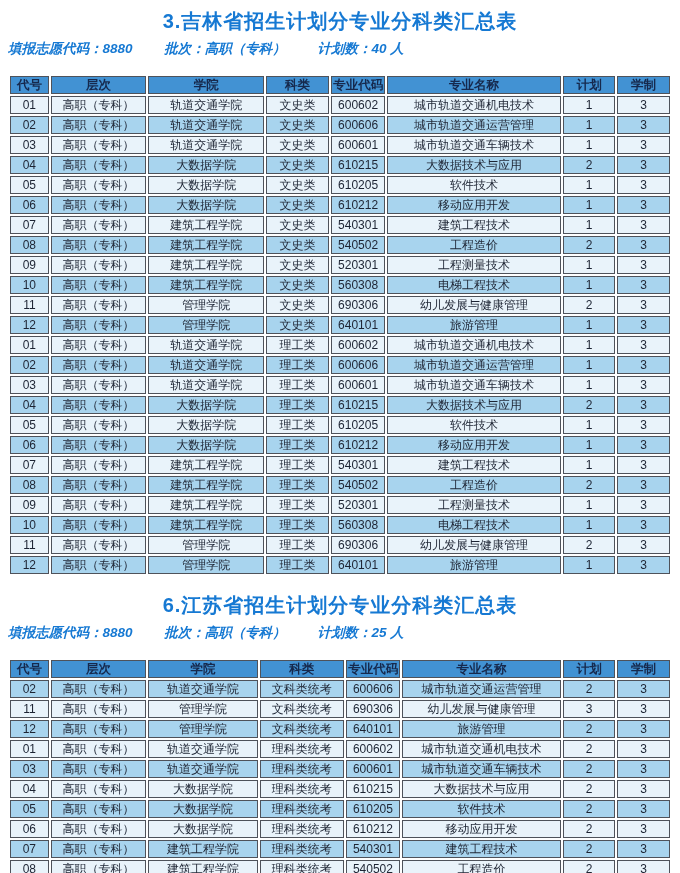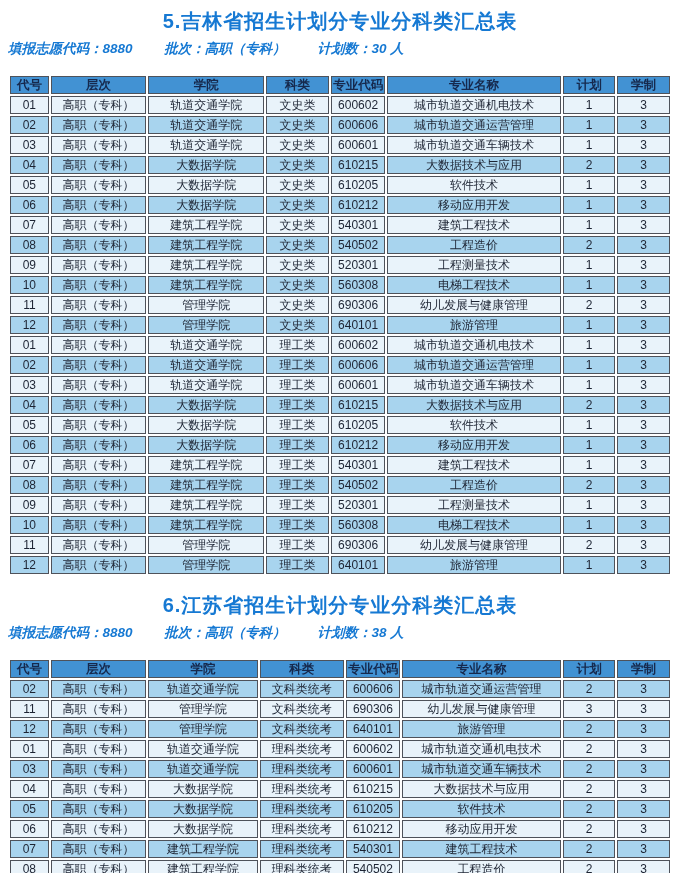--- a/index.html
+++ b/index.html
@@ -53,25 +53,25 @@
   .t1 col.c7{width:8.0%}.t1 col.c8{width:8.2%}
   
   .t2 col.c1{width:6.0%}.t2 col.c2{width:14.8%}.t2 col.c3{width:16.9%}
   .t2 col.c4{width:13.1%}.t2 col.c5{width:8.3%}.t2 col.c6{width:24.7%}
   .t2 col.c7{width:8.0%}.t2 col.c8{width:8.2%}
 </style>
 </head>
 <body>
 
 <section class="table-block first">
-  <h2 class="tbl-title">5.吉林省招生计划分专业分科类汇总表</h2>
+  <h2 class="tbl-title">3.吉林省招生计划分专业分科类汇总表</h2>
   <p class="tbl-info">
     <span>填报志愿代码：8880</span>
     <span>批次：高职（专科）</span>
-    <span>计划数：30 人</span>
+    <span>计划数：40 人</span>
   </p>
   <table class="plan-table t1">
     <colgroup>
       <col class="c1">
         <col class="c2">
         <col class="c3">
         <col class="c4">
       <col class="c5">
         <col class="c6">
         <col class="c7">
@@ -332,21 +332,21 @@
         </tr>
       </tbody>
   </table>
 </section>
 
 <section class="table-block second">
   <h2 class="tbl-title">6.江苏省招生计划分专业分科类汇总表</h2>
   <p class="tbl-info">
     <span>填报志愿代码：8880</span>
     <span>批次：高职（专科）</span>
-    <span>计划数：38 人</span>
+    <span>计划数：25 人</span>
   </p>
   <table class="plan-table t2">
     <colgroup>
       <col class="c1">
         <col class="c2">
         <col class="c3">
         <col class="c4">
       <col class="c5">
         <col class="c6">
         <col class="c7">

